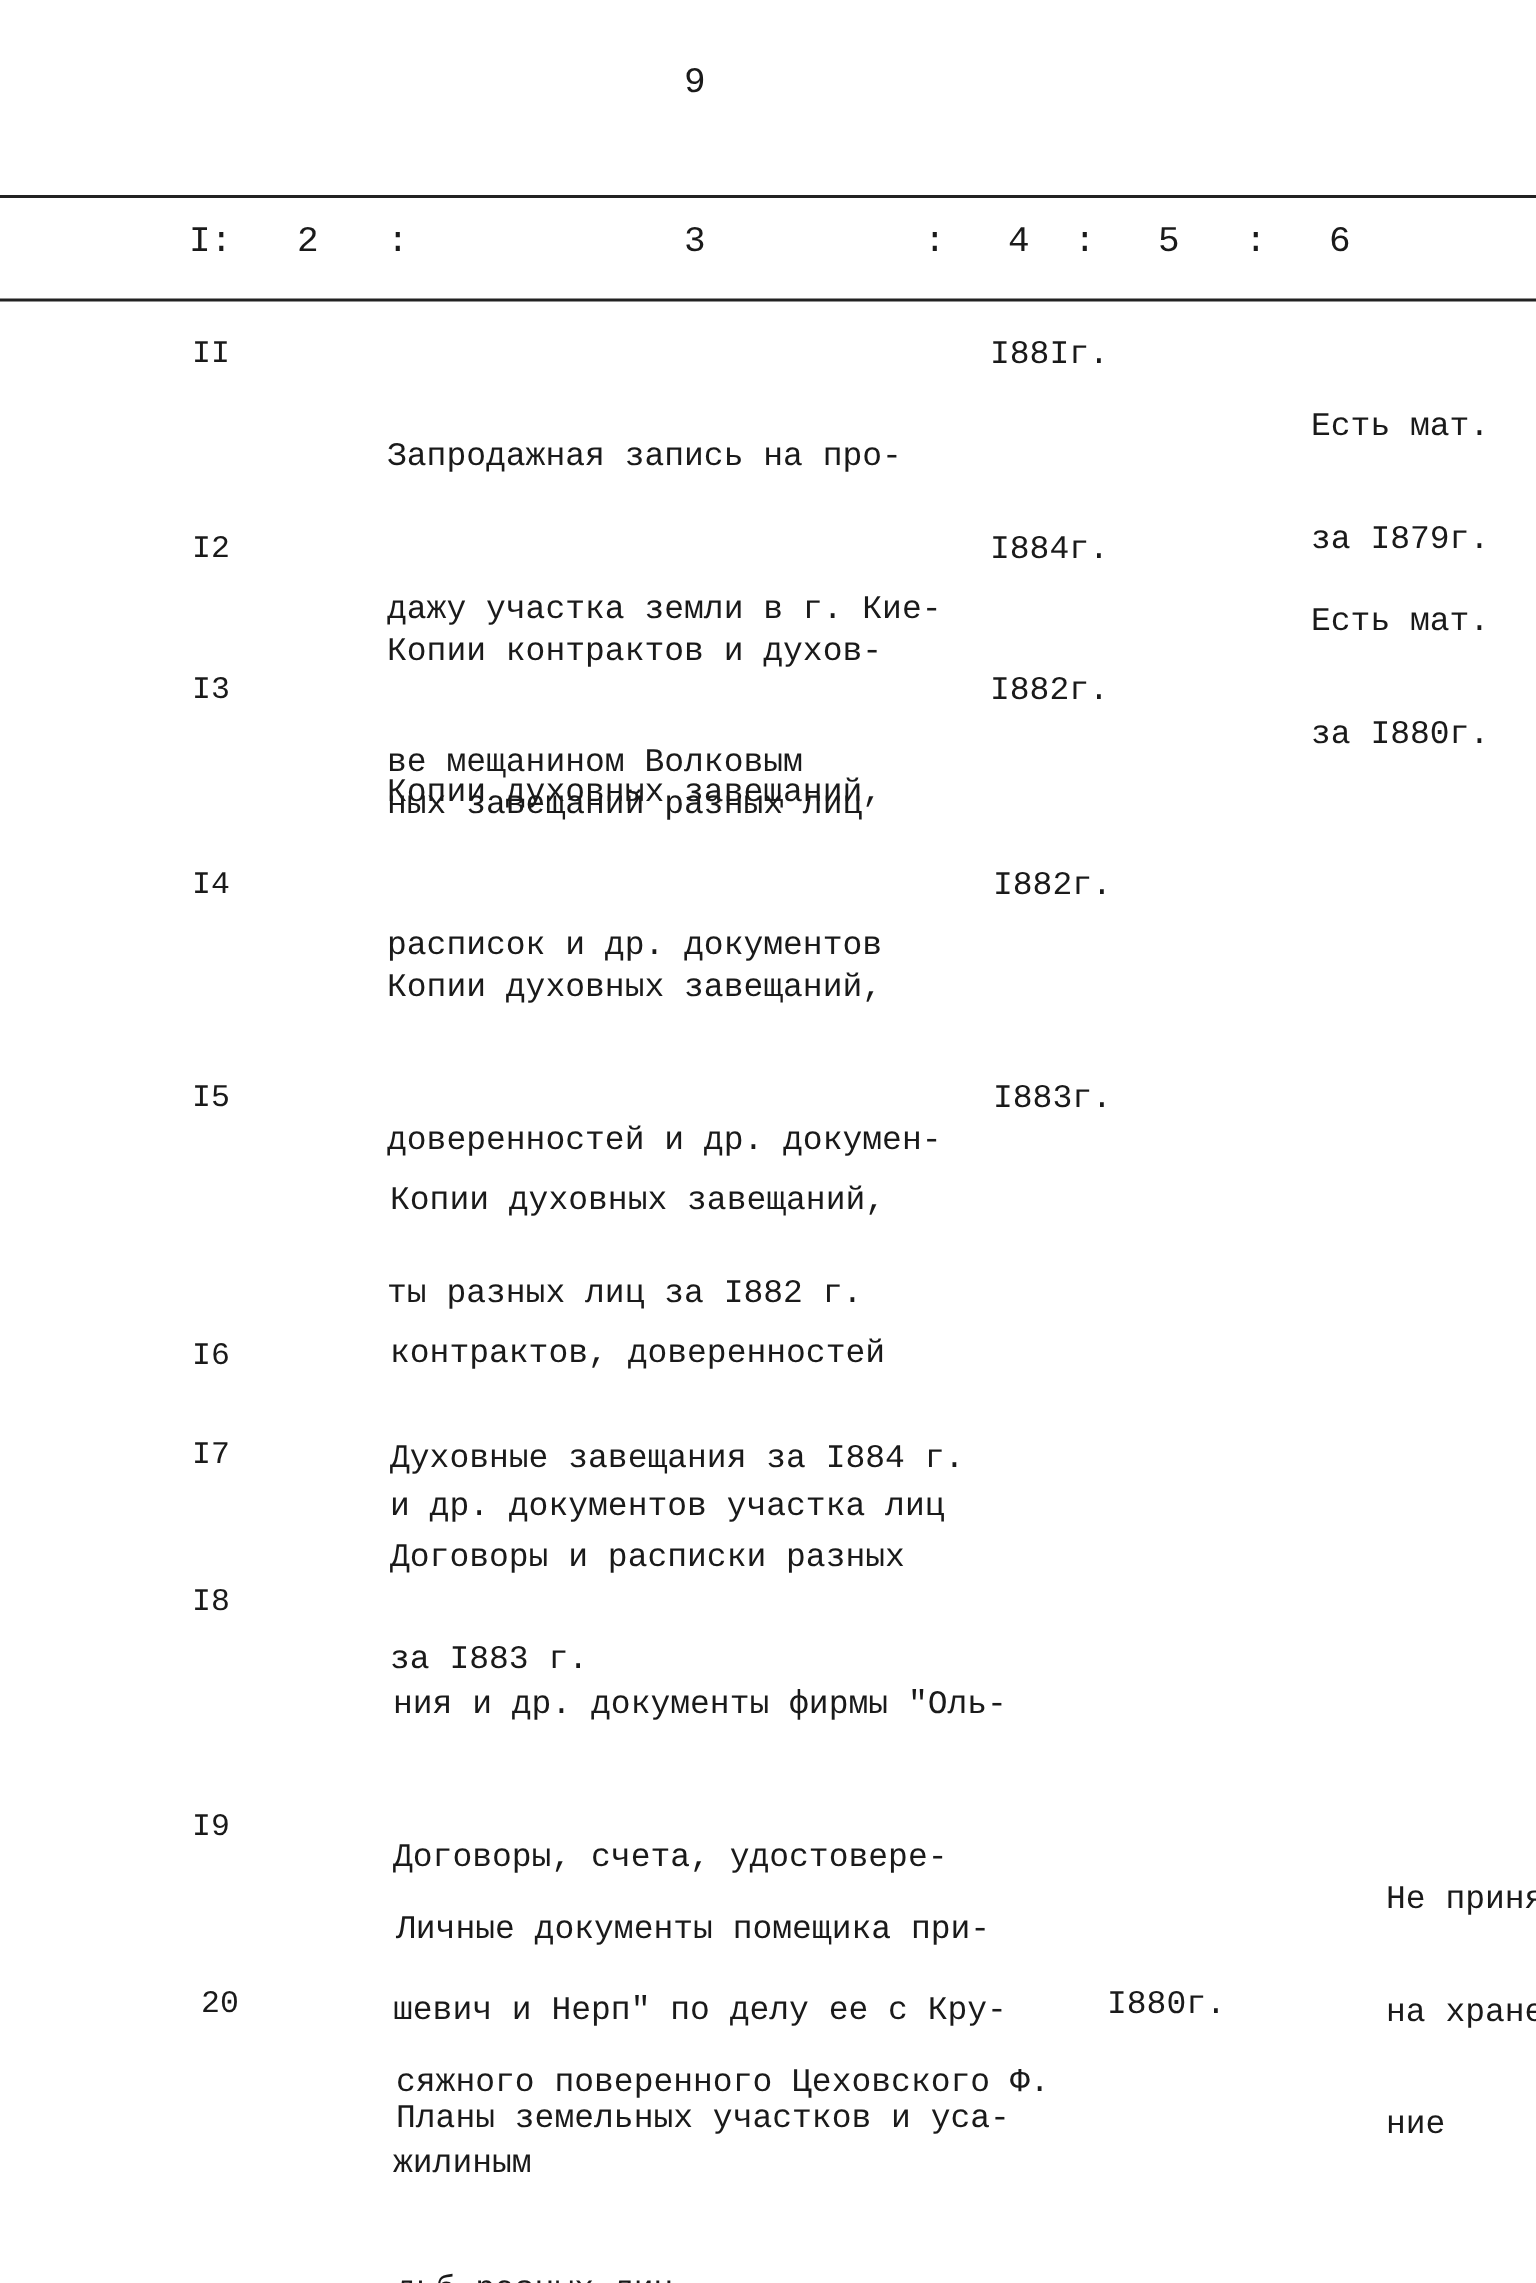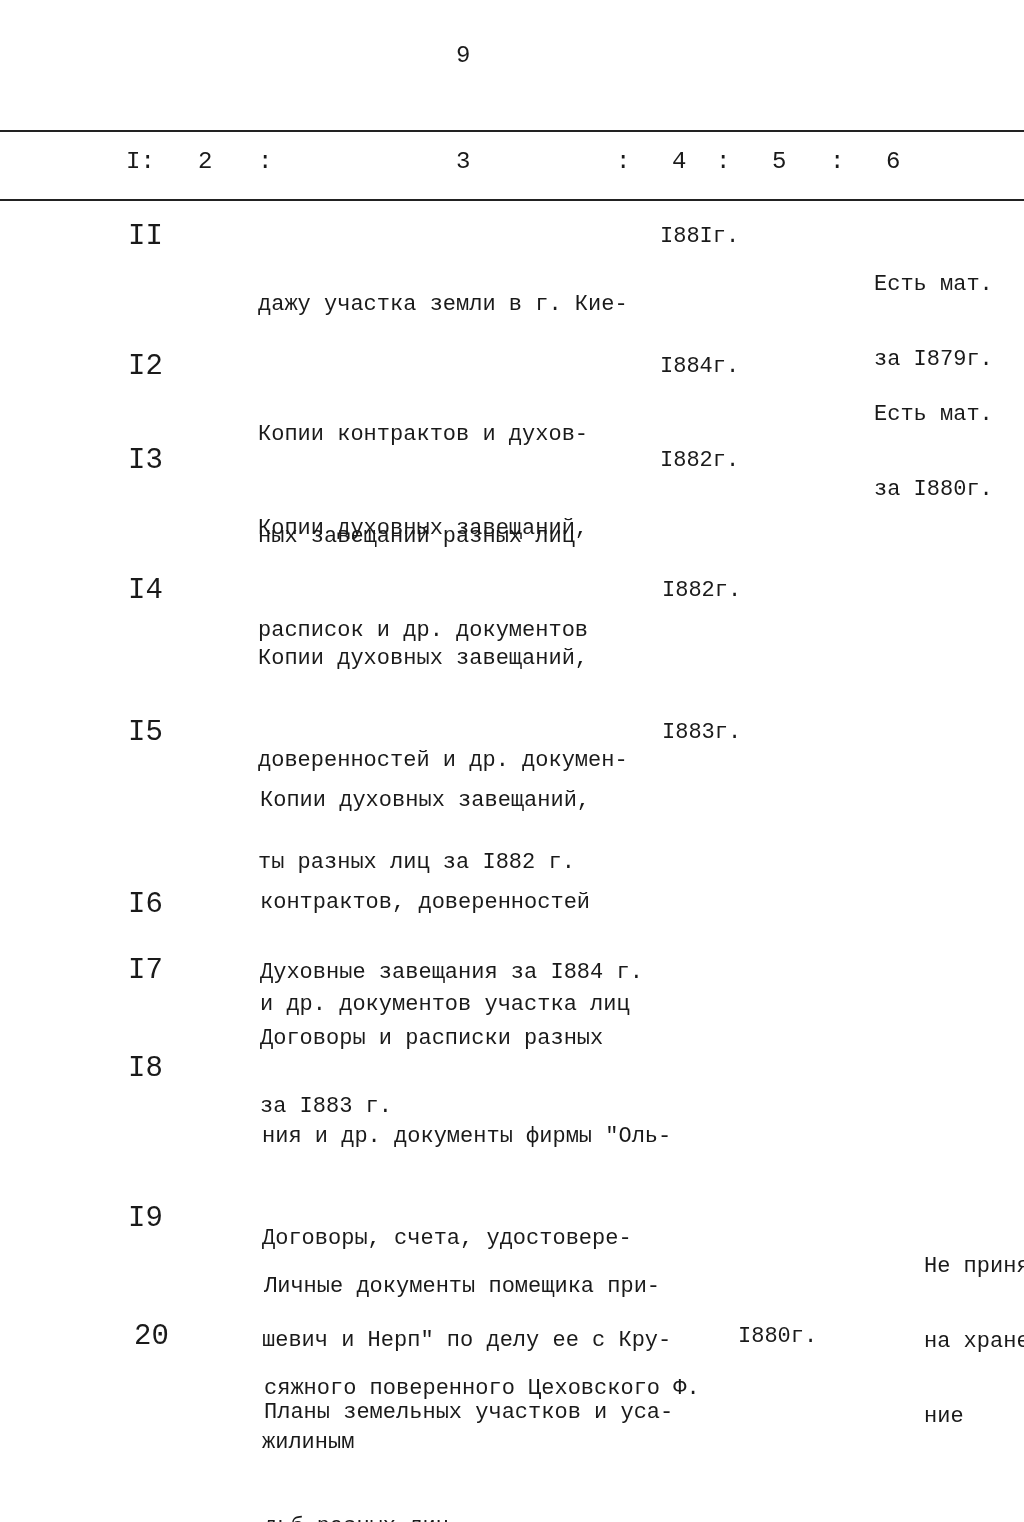--- a/index.html
+++ b/index.html
@@ -7,21 +7,21 @@
       width: 1024px; height: 1522px; background: #ffffff; position: relative; overflow: hidden;
       font-family: "Liberation Mono", "DejaVu Sans Mono", monospace;
       color: #1a1a1a;
     }
     .page-number { position: absolute; left: 456px; top: 42px; font-size: 24px; }
     .rule { position: absolute; left: 0; width: 1024px; height: 2px; background: #222; }
     .rule.top { top: 130px; }
     .rule.bottom { top: 199px; }
     .hdr { position: absolute; top: 148px; font-size: 24px; }
     .row { position: absolute; font-size: 22px; line-height: 34px; }
-    .num { position: absolute; left: 128px; font-size: 29px; }
+    .num { position: absolute; left: 128px; font-size: 21px; }
     .desc { position: absolute; left: 258px; white-space: pre; }
     .date { position: absolute; white-space: pre; }
     .note { position: absolute; white-space: pre; line-height: 25px; margin-left: 44px; }
   </style>
 </head>
 <body>
 
 <div class="page-number">9</div>
 
 <div class="rule top"></div>
@@ -35,21 +35,23 @@
   <span class="hdr" style="left:716px">:</span>
   <span class="hdr" style="left:772px">5</span>
   <span class="hdr" style="left:830px">:</span>
   <span class="hdr" style="left:886px">6</span>
 </div>
 <div class="rule bottom"></div>
 
 <div class="row" style="top:220px;left:0;width:1024px">
   <span class="num">II</span>
   <div class="desc">
+    <div>Запродажная запись на про-</div>
     <div>дажу участка земли в г. Кие-</div>
+    <div>ве мещанином Волковым</div>
   </div>
   <span class="date" style="left:660px">I88Iг.</span>
   <div class="note" style="left:830px;top:2px">
     <div>Есть мат.</div>
     <div>за I879г.</div>
   </div>
 </div>
 
 <div class="row" style="top:350px;left:0;width:1024px">
   <span class="num">I2</span>

